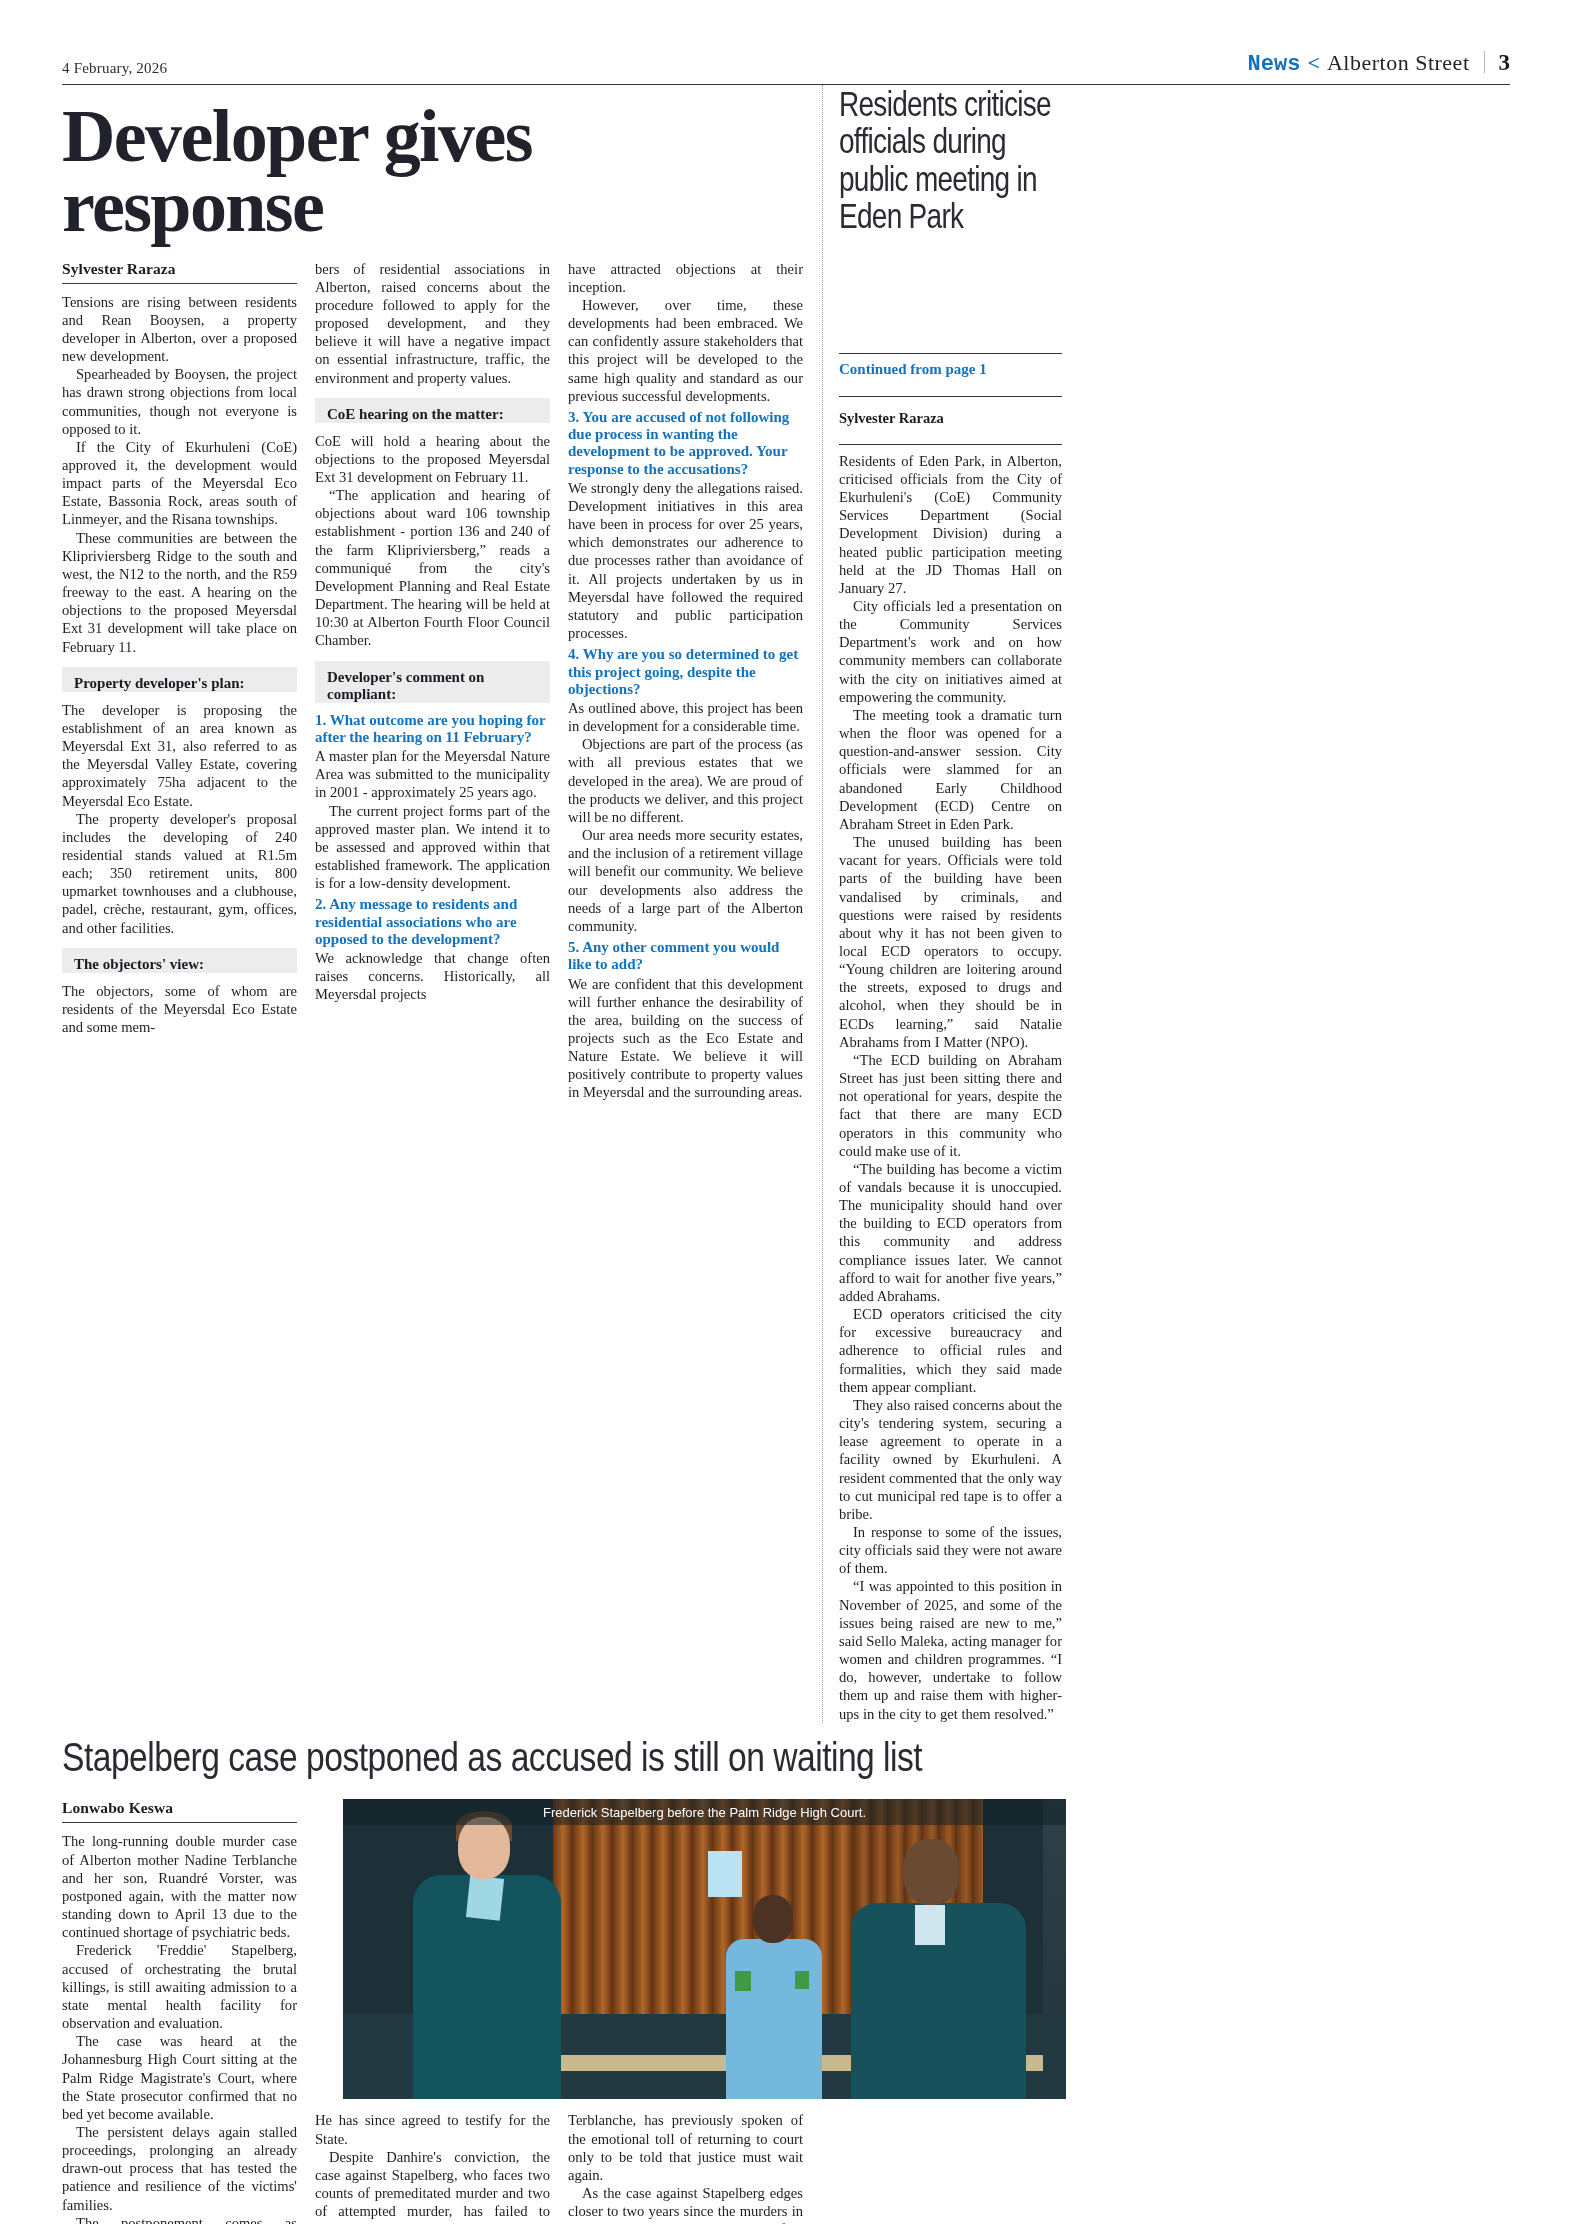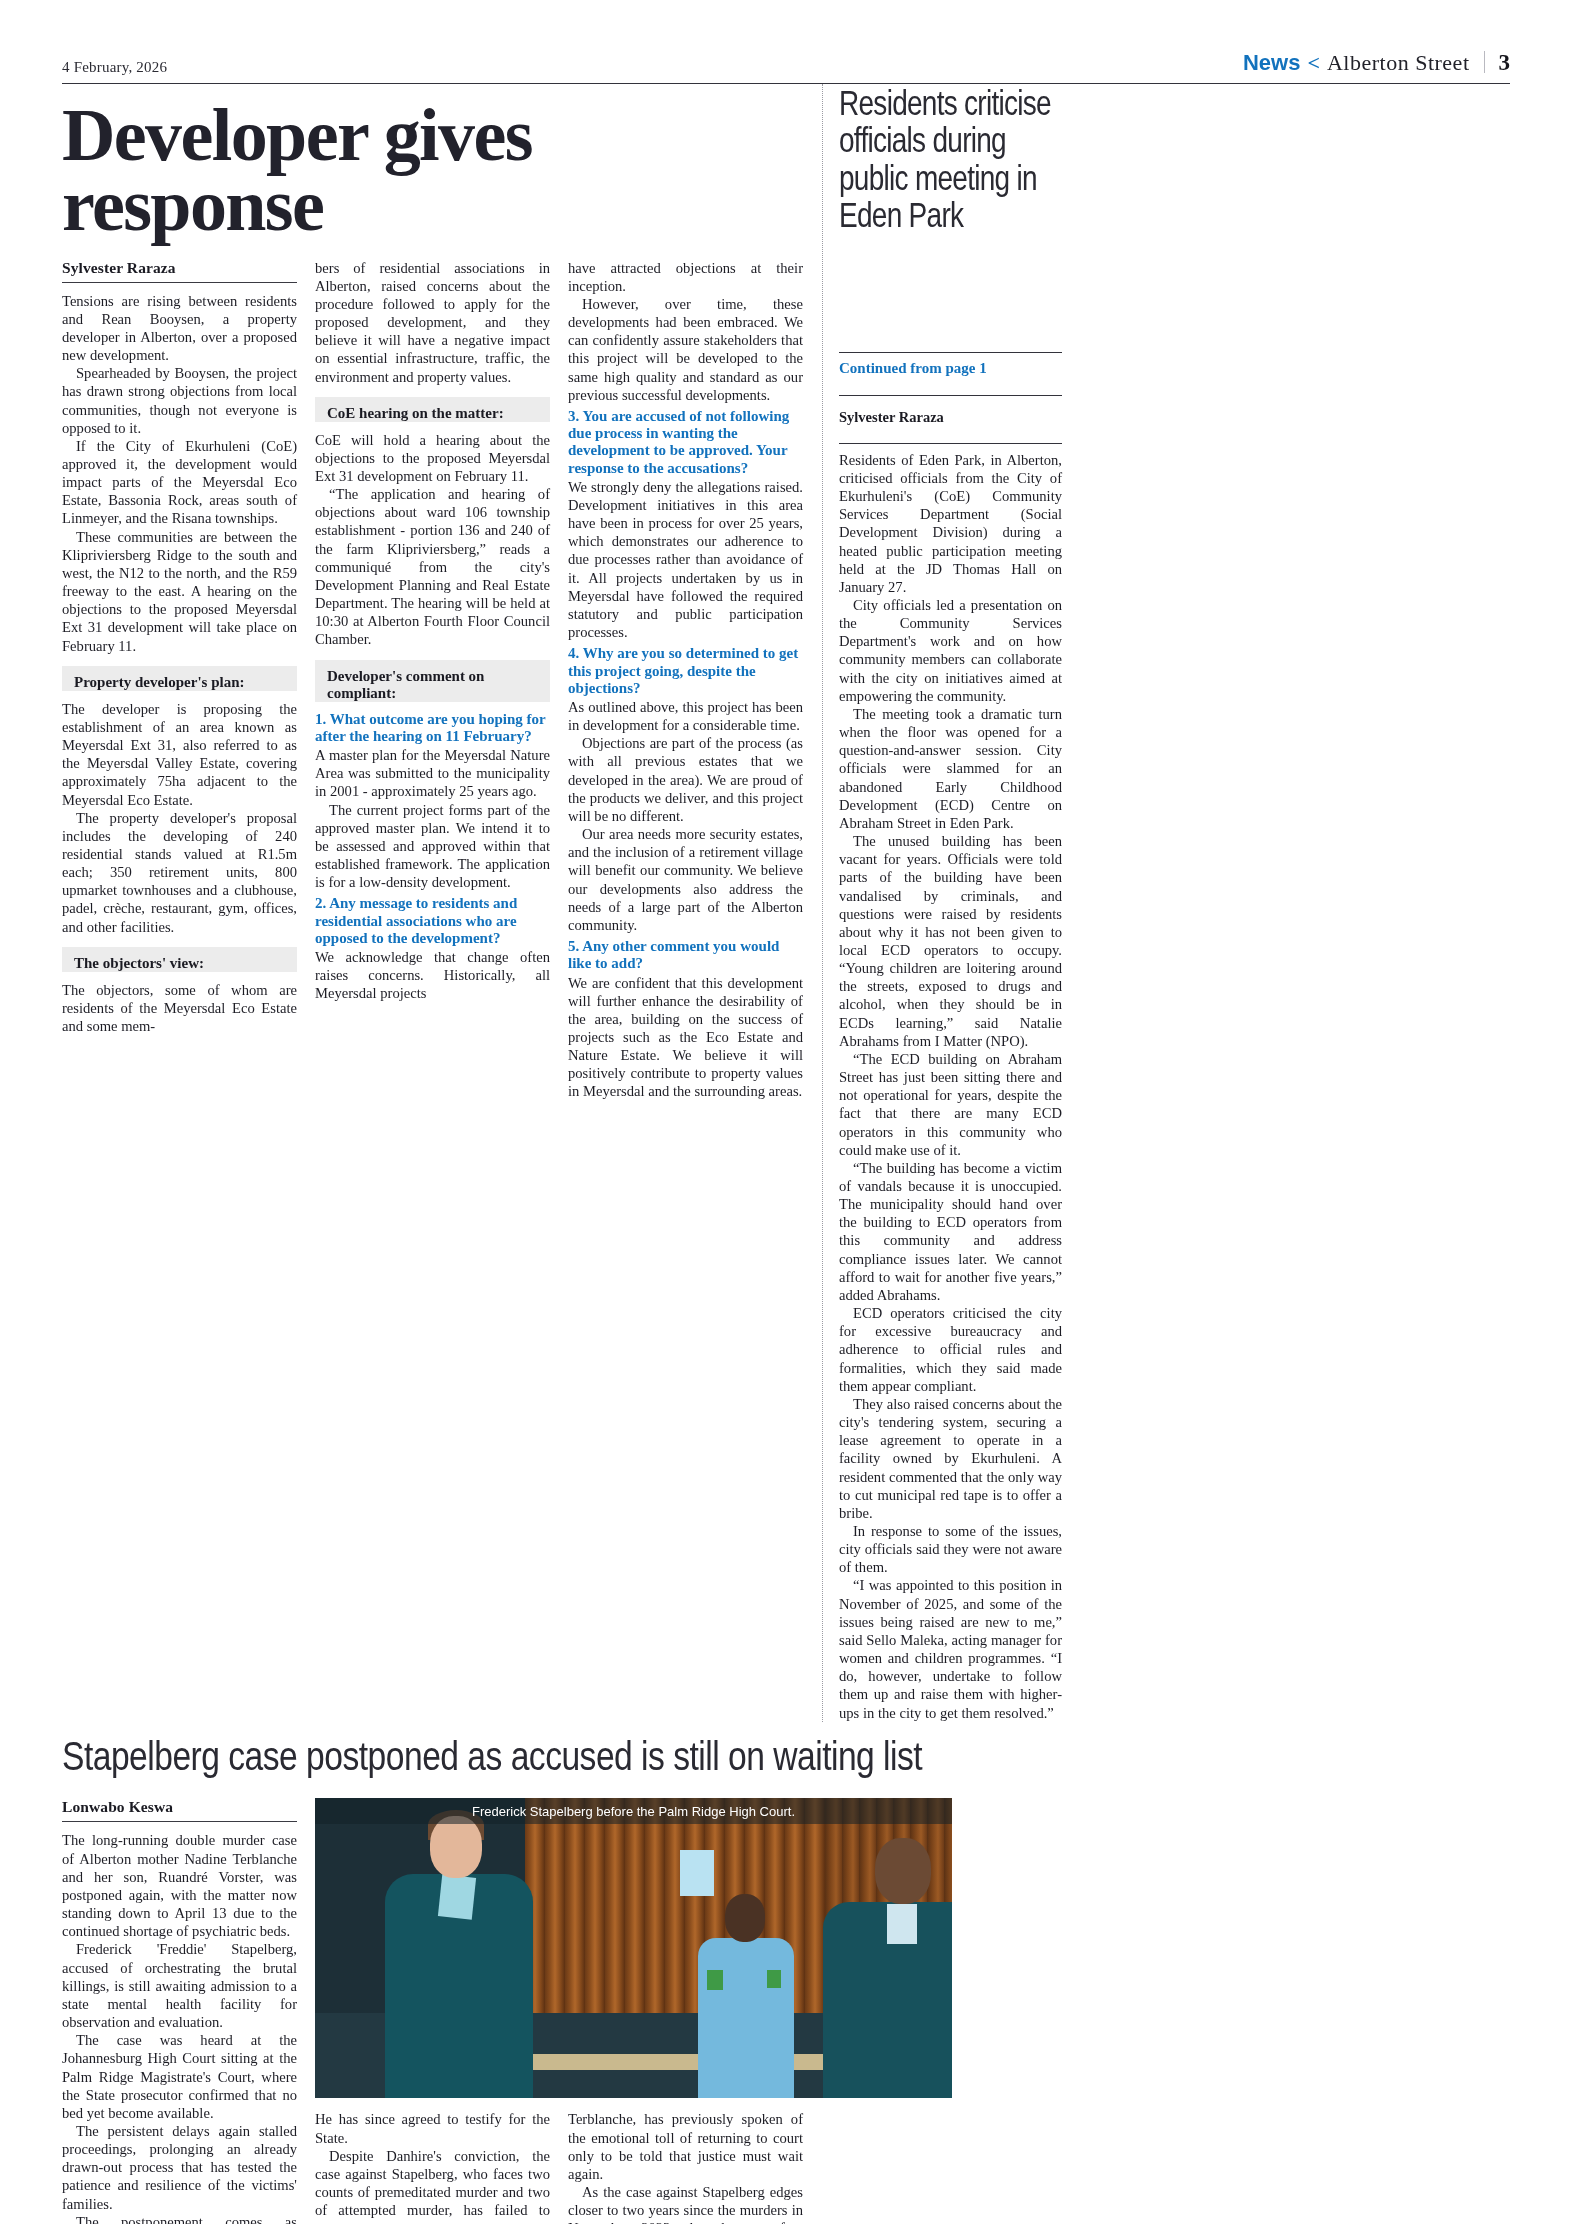--- a/index.html
+++ b/index.html
@@ -10,21 +10,21 @@
     color: #1c1c22;
     position: relative;
     overflow: hidden;
   }
   .page { position: relative; width: 1572px; height: 2224px; padding: 0 62px; }
 
   
   .masthead { display: flex; align-items: flex-end; justify-content: space-between; padding-top: 48px; }
   .mast-date { font-family: "Liberation Serif", serif; font-size: 15px; color: #2b2b33; letter-spacing: .2px; }
   .mast-right { display: flex; align-items: baseline; gap: 0; font-size: 22px; }
-  .mast-news { color: #1272bd; font-weight: bold; font-family: Liberation Sans, sans-serif; }
+  .mast-news { color: #1272bd; font-weight: bold; font-family: Liberation Mono, monospace; }
   .mast-caret { color: #1272bd; font-weight: bold; margin: 0 7px; }
   .mast-title { color: #22222a; font-family: "Liberation Serif", serif; letter-spacing: .5px; }
   .mast-sep { display:inline-block; width:1px; height:22px; background:#b9b9c0; margin:0 14px; position:relative; top:3px;}
   .mast-pageno { font-weight: bold; font-size: 23px; color: #15151c; }
   .rule-top { border-top: 1.6px solid #33333b; margin-top: 7px; }
 
   
   .main-head {
     font-family: "Liberation Serif", serif;
     font-weight: bold;
@@ -118,23 +118,24 @@
     transform: scaleX(0.84);
     transform-origin: left top;
     width: 1120px;
     white-space: nowrap;
   }
   .stap-body { display: flex; gap: 18px; margin-top: 22px; }
   .stap-col { width: 235px; }
 
   
   .photo-box {
-    width: 637px; height: 300px;
+    width: 723px; height: 300px;
     position: relative; overflow: hidden;
     background: linear-gradient(180deg,#2d4148 0%,#22343c 100%);
+    margin-left: 28px;
   }
   .cap-bar {
     position: absolute; top: 0; left: 0; right: 0; height: 26px;
     background: rgba(18,32,40,.55);
     color: #ffffff;
     font-family: "Liberation Sans", sans-serif;
     font-size: 13px;
     display: flex; align-items: center; justify-content: center;
     z-index: 6;
   }

